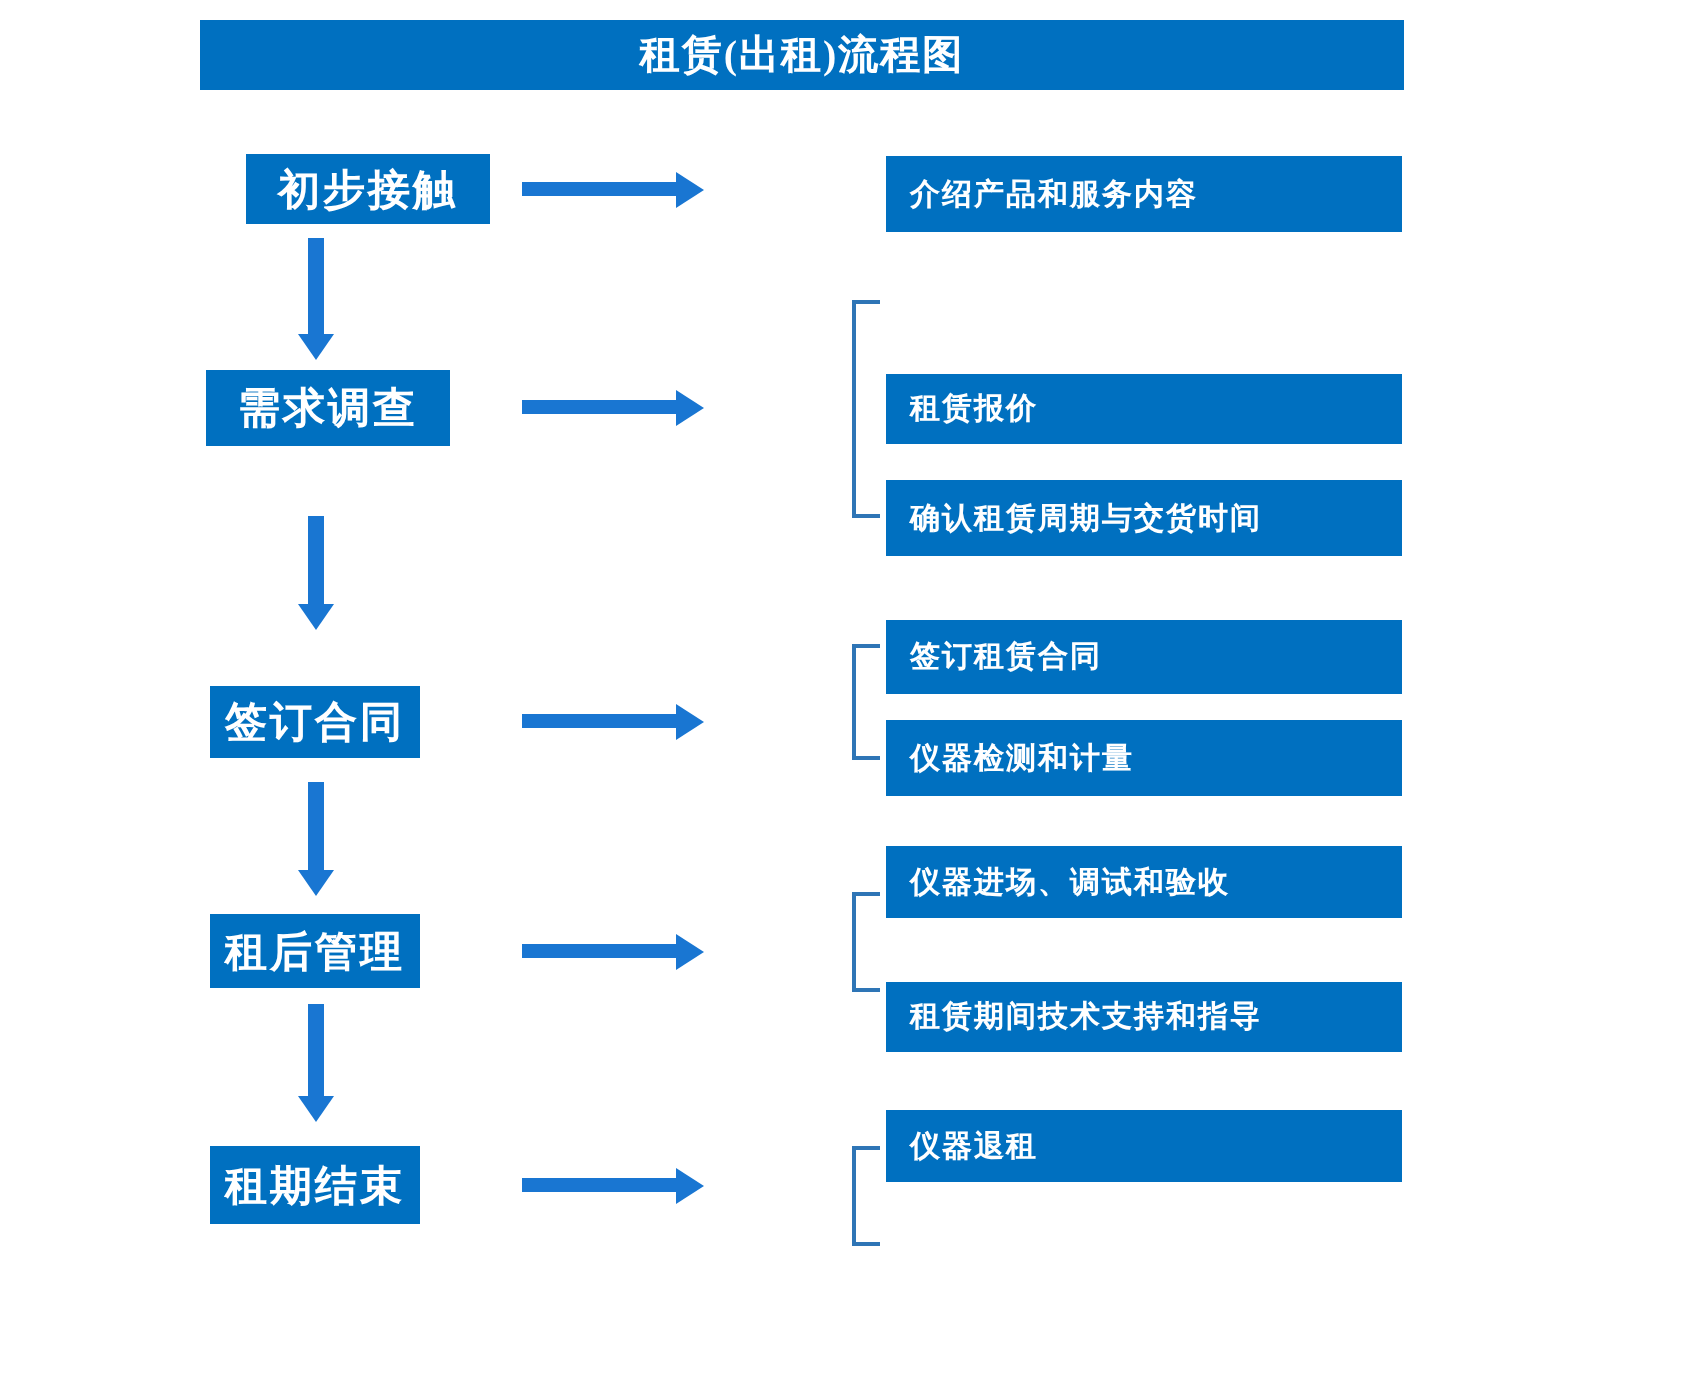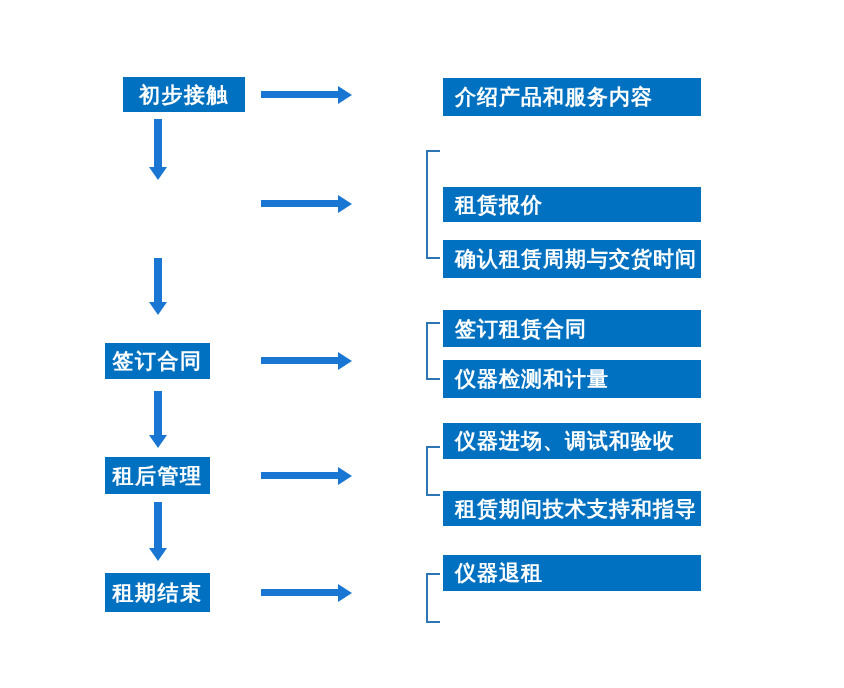--- a/index.html
+++ b/index.html
@@ -38,21 +38,21 @@
     font-size: 21px; font-weight: bold; letter-spacing: 1.5px;
     white-space: nowrap;
   }
   .detail-box {
     position: absolute;
     left: 443px; width: 258px;
     background: var(--box-fill);
     color: var(--text-color);
     display: flex; align-items: center; justify-content: flex-start;
     padding-left: 12px;
-    font-size: 21px; font-weight: bold; letter-spacing: 1px;
+    font-size: 15px; font-weight: bold; letter-spacing: 1px;
     white-space: nowrap;
   }
   
   .arrow-h {
     position: absolute;
     height: 7px;
     background: var(--arrow-fill);
   }
   .arrow-h::after {
     content: "";
@@ -88,22 +88,24 @@
     border-left: 2px solid var(--bracket-stroke);
     border-top: 2px solid var(--bracket-stroke);
     border-bottom: 2px solid var(--bracket-stroke);
   }
 </style>
 </head>
 <body>
 
 <div class="canvas">
 
+  <div class="title-bar">租赁(出租)流程图</div>
 
   <div class="step-box" style="left:103px; top:77px;  width:122px; height:35px;margin-left:20px;">初步接触</div>
+  <div class="step-box" style="left:103px; top:185px; width:122px; height:38px;">需求调查</div>
   <div class="step-box" style="left:105px; top:343px; width:105px; height:36px;">签订合同</div>
   <div class="step-box" style="left:105px; top:457px; width:105px; height:37px;text-align:right;">租后管理</div>
   <div class="step-box" style="left:105px; top:573px; width:105px; height:39px;">租期结束</div>
 
   <div class="arrow-v" style="left:154px; top:119px; height:48px;"></div>
   <div class="arrow-v" style="left:154px; top:258px; height:44px;"></div>
   <div class="arrow-v" style="left:154px; top:391px; height:44px;"></div>
   <div class="arrow-v" style="left:154px; top:502px; height:46px;"></div>
 
   <div class="arrow-h" style="left:261px; top:91px;  width:77px;"></div>

